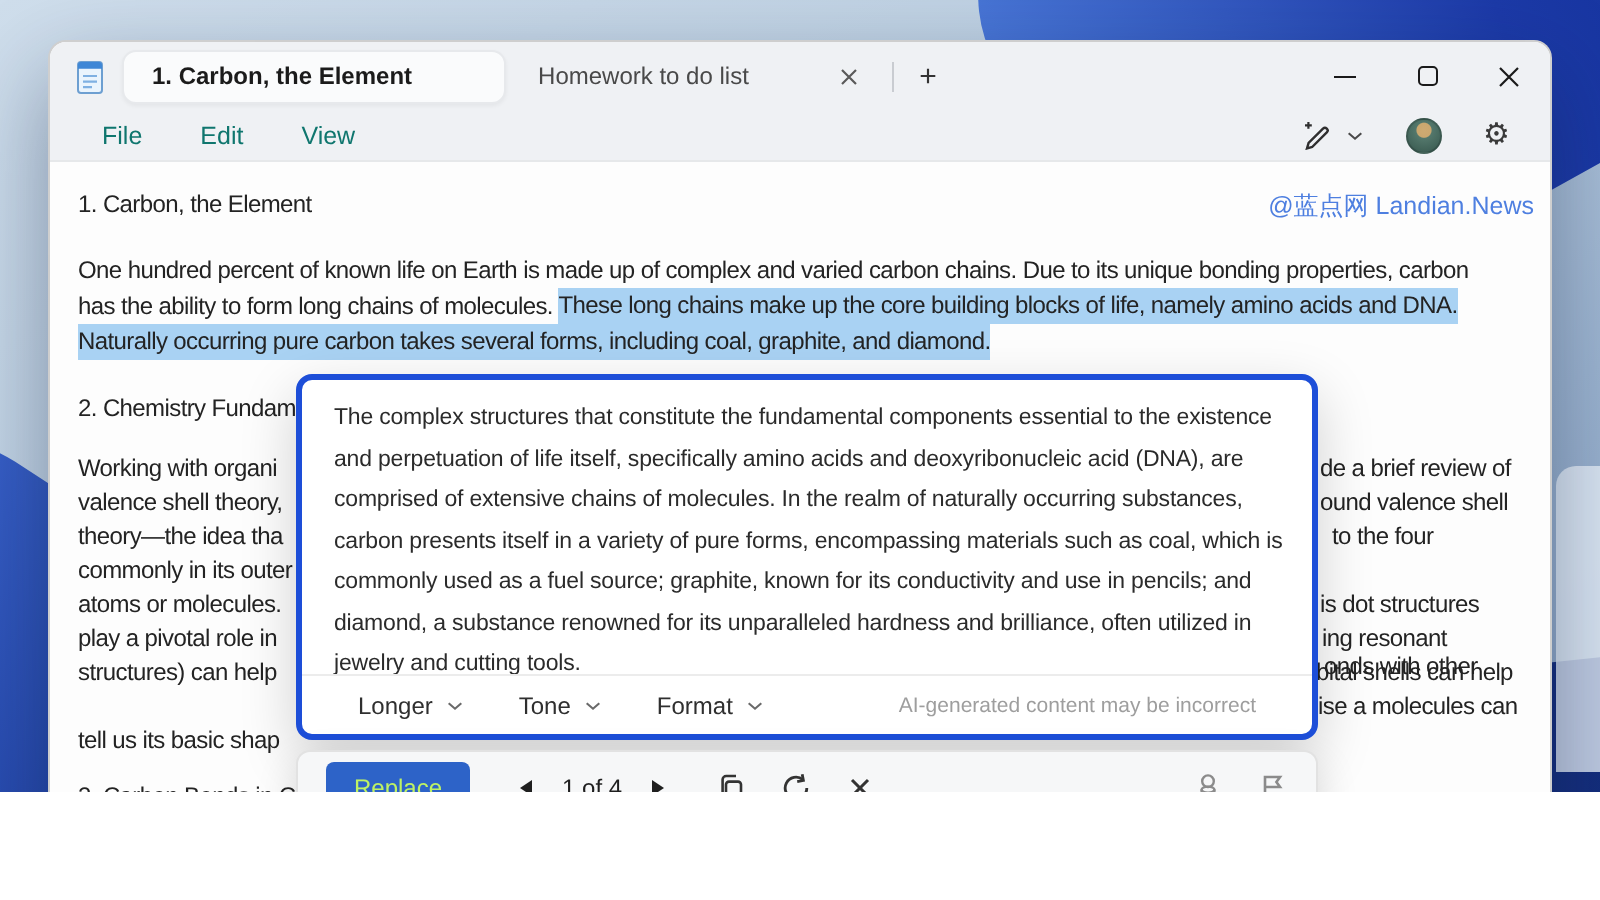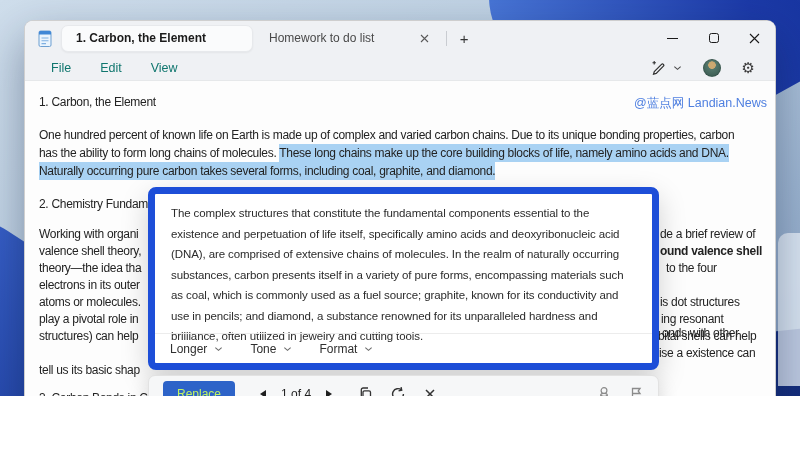--- a/index.html
+++ b/index.html
@@ -59,26 +59,26 @@
   .gear { font-size:15px; color:#3a3a3a; line-height:1; }
 
   
   .doc { position:absolute; left:0; top:61px; right:0; bottom:0; background:#fdfdfd; }
   .dline { position:absolute; white-space:nowrap; font-size:12px; color:#232323; letter-spacing:-0.3px; }
   .hl { background:#a9d2f3; padding:1.5px 0 2.5px; }
   .watermark { position:absolute; right:8px; top:13px; font-size:12.5px; color:#4e7fe0; white-space:nowrap; }
 
   
   .popup { position:absolute; left:123px; top:166px; width:511px; height:183px; background:#ffffff;
-           border:7px solid #1d4ed8; border-radius:8px;
+           border:3px solid #1d4ed8; border-radius:8px;
            box-shadow:0 10px 28px rgba(0,0,0,0.18); z-index:5; }
   .popup-text { position:absolute; left:16px; right:14px; top:9px; font-size:11.5px; line-height:20.5px;
                 color:#2b2b2b; letter-spacing:-0.1px; }
   .popup-options { position:absolute; left:0; right:0; bottom:0; height:30px; border-top:1px solid #ececec;
-                   display:flex; align-items:center; padding:0 15px; }
+                   display:flex; align-items:center; padding:0 28px; }
   .dropdown { display:flex; align-items:center; gap:7px; font-size:12px; color:#2f2f2f; margin-right:27px; }
   .disclaimer { margin-left:auto; font-size:10.5px; color:#9e9e9e; }
 
   
   .actionbar { position:absolute; left:123px; top:354px; width:511px; height:37px; background:#f6f7f8;
                border:1px solid #e2e2e2; border-radius:7px; box-shadow:0 8px 20px rgba(0,0,0,0.16);
                display:flex; align-items:center; padding:0 14px; z-index:6; }
   .replace-btn { height:25px; padding:0 14px; background:#2d63c8; color:#bef264; font-size:12px;
                  border:none; border-radius:4px; display:flex; align-items:center; margin-right:16px;
                  font-family:inherit; }
@@ -164,34 +164,34 @@
 
       <div class="dline" style="left:14px; top:46px;">One hundred percent of known life on Earth is made up of complex and varied carbon chains. Due to its unique bonding properties, carbon</div>
       <div class="dline" style="left:14px; top:81px;"><span class="hl">Naturally occurring pure carbon takes several forms, including coal, graphite, and diamond.</span></div>
       <div class="dline" style="left:14px; top:63.5px;"><span>has the ability to form long chains of molecules. </span><span class="hl">These long chains make up the core building blocks of life, namely amino acids and DNA.</span></div>
 
       <div class="dline" style="left:14px; top:115px;">2. Chemistry Fundam</div>
 
       <div class="dline" style="left:14px; top:145px;">Working with organi</div>
       <div class="dline" style="left:14px; top:162px;">valence shell theory,</div>
       <div class="dline" style="left:14px; top:179px;">theory—the idea tha</div>
-      <div class="dline" style="left:14px; top:196px;">electrons in its outer</div>
+      <div class="dline" style="left:14px; top:196px;">commonly in its outer</div>
       <div class="dline" style="left:14px; top:213px;">atoms or molecules.</div>
       <div class="dline" style="left:14px; top:230px;">play a pivotal role in</div>
       <div class="dline" style="left:14px; top:247px;">structures) can help</div>
       <div class="dline" style="left:14px; top:281px;">tell us its basic shap</div>
 
       <div class="dline" style="left:635px; top:145px;">de a brief review of</div>
-      <div class="dline" style="left:635px; top:162px;font-weight:bold;">ound valence shell</div>
+      <div class="dline" style="left:635px; top:162px;">ound valence shell</div>
       <div class="dline" style="left:641px; top:179px;">to the four</div>
       <div class="dline" style="left:637px; top:196px;margin-top:48px;">onds with other</div>
       <div class="dline" style="left:635px; top:213px;">is dot structures</div>
       <div class="dline" style="left:636px; top:230px;">ing resonant</div>
       <div class="dline" style="left:633px; top:247px;">bital shells can help</div>
-      <div class="dline" style="left:634px; top:264px;">ise a existence can</div>
+      <div class="dline" style="left:634px; top:264px;">ise a molecules can</div>
 
       <div class="dline" style="left:14px; top:309px;">3. Carbon Bonds in C</div>
       <div class="dline" style="left:14px; top:360.5px;">oxygen, but there are infinite possible compounds. In the simplest form, carbon bonds with four hydrogen in single bonds. In other instances,</div>
     </div>
 
     <div class="popup">
       <div class="popup-text">The complex structures that constitute the fundamental components essential to the existence and perpetuation of life itself, specifically amino acids and deoxyribonucleic acid (DNA), are comprised of extensive chains of molecules. In the realm of naturally occurring substances, carbon presents itself in a variety of pure forms, encompassing materials such as coal, which is commonly used as a fuel source; graphite, known for its conductivity and use in pencils; and diamond, a substance renowned for its unparalleled hardness and brilliance, often utilized in jewelry and cutting tools.</div>
       <div class="popup-options">
         <div class="dropdown">
           <span>Longer</span>
@@ -204,20 +204,21 @@
           <svg width="9" height="6" viewBox="0 0 10 6" fill="none" stroke="#6a6a6a" stroke-width="1.2">
               <path d="M1.5 1.5 L5 4.5 L8.5 1.5"></path>
             </svg>
         </div>
         <div class="dropdown">
           <span>Format</span>
           <svg width="9" height="6" viewBox="0 0 10 6" fill="none" stroke="#6a6a6a" stroke-width="1.2">
               <path d="M1.5 1.5 L5 4.5 L8.5 1.5"></path>
             </svg>
         </div>
+        <div class="disclaimer">AI-generated content may be incorrect</div>
       </div>
     </div>
 
     <div class="actionbar">
       <button class="replace-btn">Replace</button>
       <div class="tri-left"></div>
       <span class="page-label">1 of 4</span>
       <div class="tri-right"></div>
       <div class="ab-icon">
         <svg width="15" height="15" viewBox="0 0 15 15" fill="none" stroke="#333" stroke-width="1.3">

